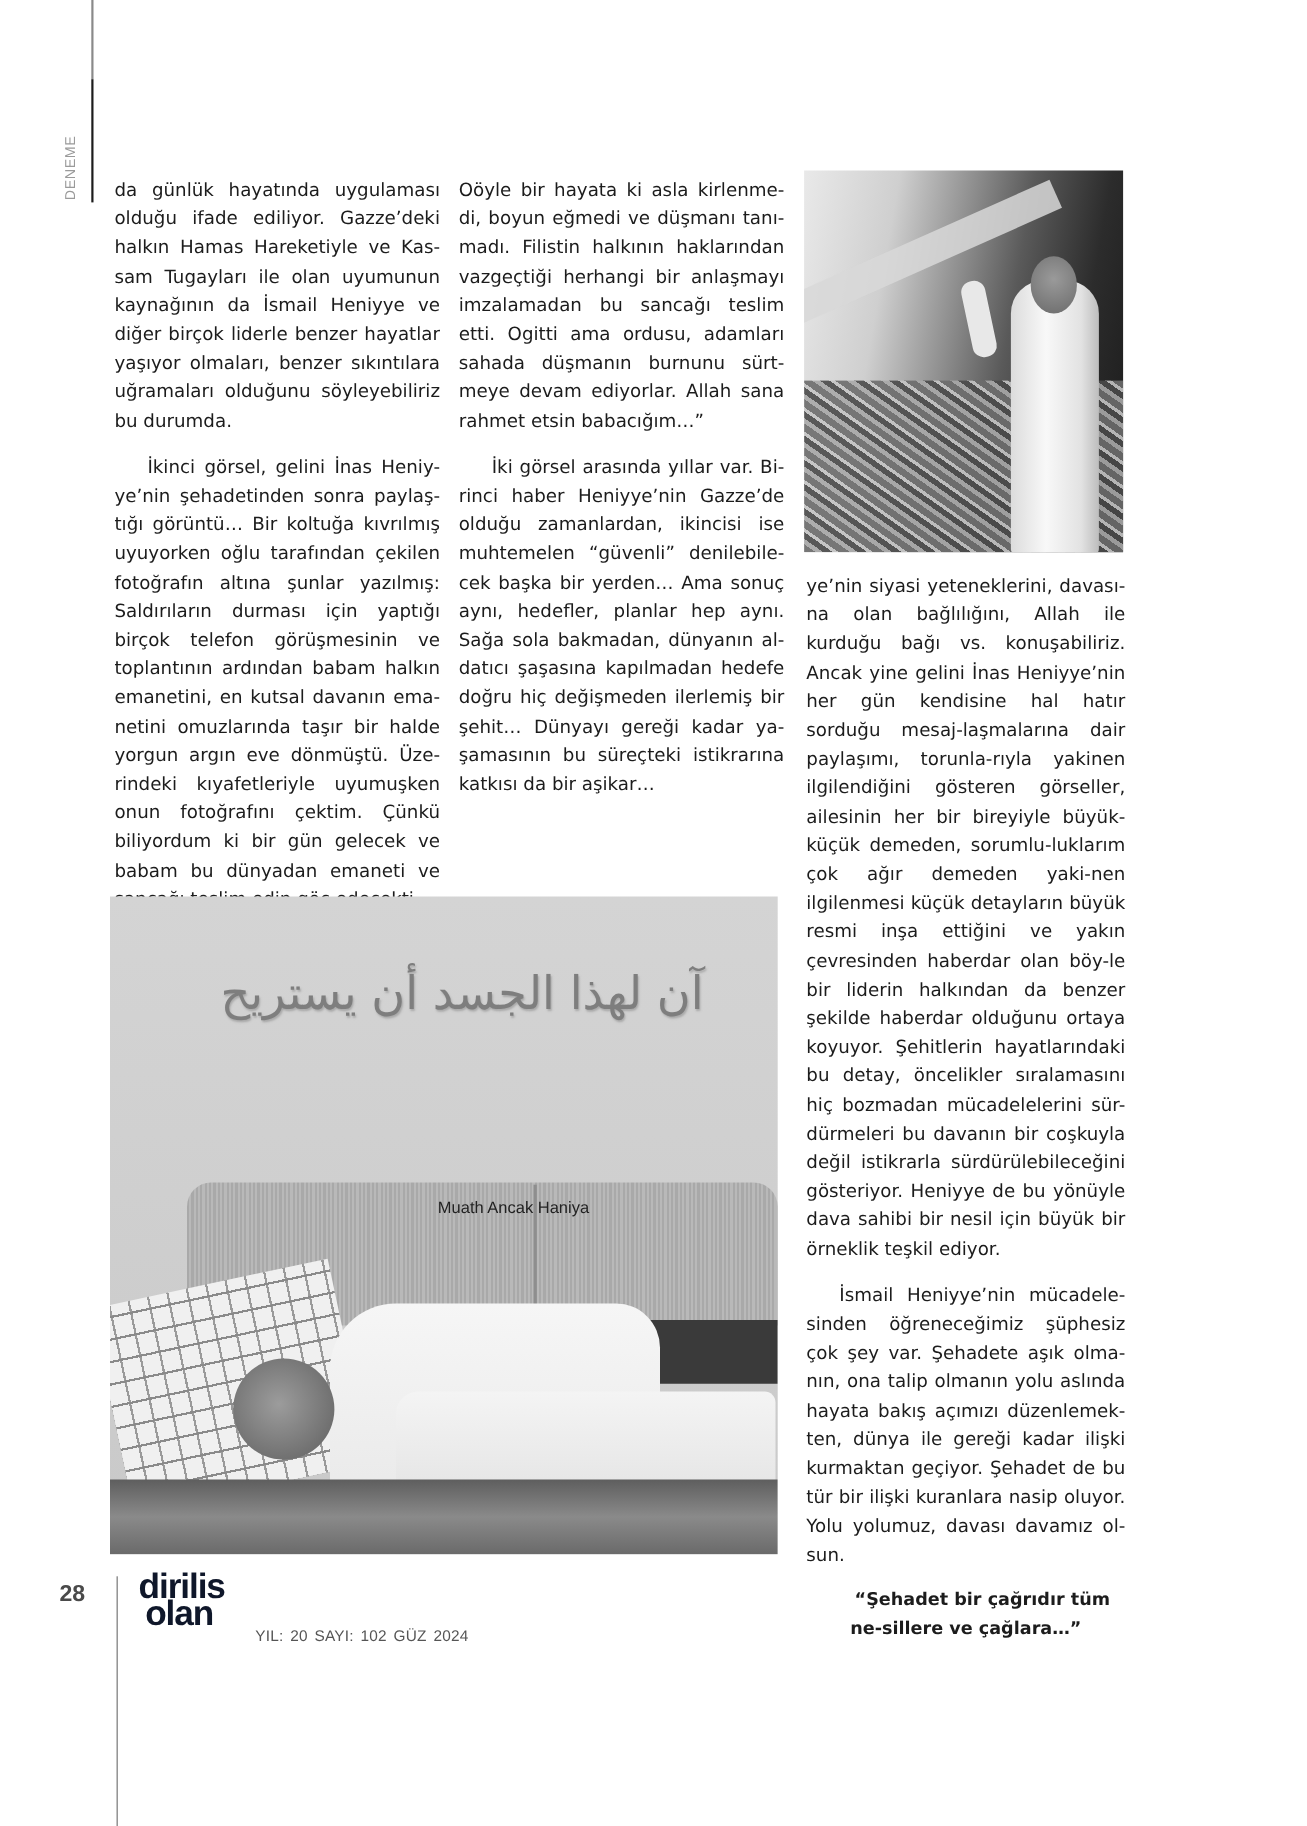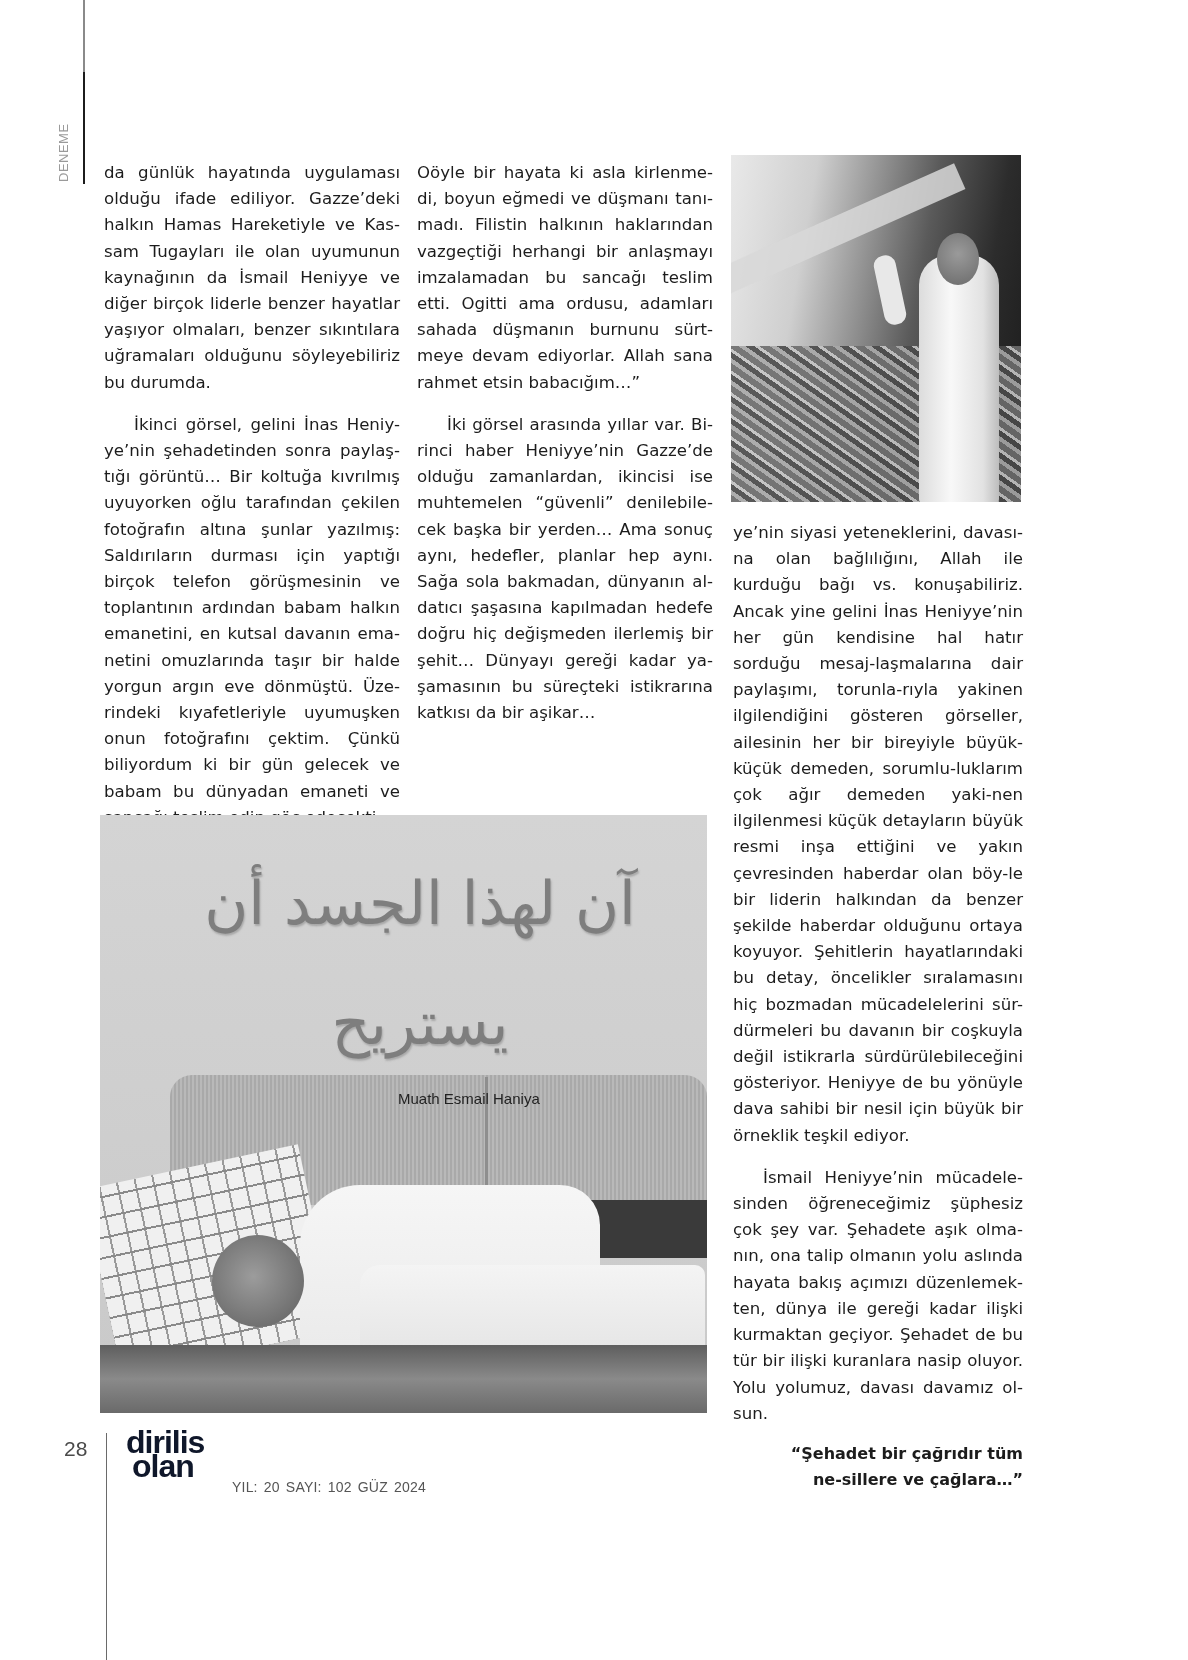--- a/index.html
+++ b/index.html
@@ -19,21 +19,21 @@
       position: absolute; font-size: 16.6px; line-height: 26.2px;
       text-align: justify; hyphens: manual;
     }
     .col p { margin: 0; }
     .col p.indent { text-indent: 30px; margin-top: 16px; }
     .col1 { left: 104px; top: 160px; width: 296px; }
     .col2 { left: 417px; top: 160px; width: 296px; }
     .col3 { left: 733px; top: 520px; width: 290px; }
     .quote {
       margin-top: 14px !important; text-indent: 30px; font-weight: bold; font-size: 16px;
-      text-align: right;
+      text-align: center;
     }
 
     .photo-top {
       position: absolute; left: 731px; top: 155px; width: 290px; height: 347px;
       background:
         radial-gradient(ellipse 18px 22px at 226px 98px, #c9c9c9 0%, #9a9a9a 70%, transparent 72%),
         linear-gradient(180deg, transparent 0 110px, transparent 110px),
         linear-gradient(100deg, #e9e9e9 0%, #cfcfcf 25%, #8d8d8d 45%, #5a5a5a 60%, #2c2c2c 80%, #1a1a1a 100%);
       overflow: hidden;
     }
@@ -61,21 +61,21 @@
       background: #e8e8e8; transform: rotate(-12deg); border-radius: 10px;
     }
 
     .photo-bottom {
       position: absolute; left: 100px; top: 815px; width: 607px; height: 598px;
       background: linear-gradient(180deg, #d4d4d4 0%, #cfcfcf 45%, #c9c9c9 100%);
       overflow: hidden;
     }
     .photo-bottom .calligraphy {
       position: absolute; left: 40px; top: 28px; width: 560px; height: 120px;
-      font-family: "DejaVu Serif", serif; font-size: 60px; color: #7e7e7e;
+      font-family: "DejaVu Serif", serif; font-size: 42px; color: #7e7e7e;
       direction: rtl; text-align: center; line-height: 120px;
       text-shadow: 1px 2px 2px #a8a8a8;
     }
     .photo-bottom .sofa-back {
       position: absolute; left: 70px; top: 260px; width: 537px; height: 130px;
       background: repeating-linear-gradient(90deg, #a9a9a9 0 2px, #b9b9b9 2px 4px);
       border-radius: 22px 22px 0 0;
     }
     .photo-bottom .sofa-seam { position: absolute; left: 385px; top: 262px; width: 3px; height: 128px; background: #8e8e8e; }
     .photo-bottom .pillow-plaid {
@@ -106,21 +106,21 @@
     }
     .photo-bottom .seat {
       position: absolute; left: 0; top: 530px; width: 607px; height: 68px;
       background: linear-gradient(180deg, #5e5e5e, #8a8a8a 50%, #6a6a6a);
     }
     .photo-bottom .caption {
       position: absolute; left: 298px; top: 275px;
       font-family: "Liberation Sans", sans-serif; font-size: 15px; color: #222;
     }
 
-    .footer-page { position: absolute; left: 64px; top: 1437px; font-family: "Liberation Sans", sans-serif; font-weight: normal; font-size: 21px; color: #4a4a4a; }
+    .footer-page { position: absolute; left: 54px; top: 1437px; font-family: "Liberation Sans", sans-serif; font-weight: bold; font-size: 21px; color: #4a4a4a; }
     .footer-rule { position: absolute; left: 106px; top: 1433px; width: 1px; height: 227px; background: #6a6a6a; }
     .footer-logo {
       position: absolute; left: 126px; top: 1430px;
       font-family: "Liberation Sans", sans-serif; font-weight: bold; color: #0f172a;
       font-size: 32px; line-height: 24px; letter-spacing: -1px;
     }
     .footer-logo span { display: block; }
     .footer-logo .l2 { padding-left: 6px; }
     .footer-issue {
       position: absolute; left: 232px; top: 1479px;
@@ -162,21 +162,21 @@
 <div class="photo-bottom">
   <div class="calligraphy">آن لهذا الجسد أن يستريح</div>
   <div class="sofa-back"></div>
   <div class="sofa-seam"></div>
   <div class="trousers"></div>
   <div class="pillow-plaid"></div>
   <div class="body-shirt"></div>
   <div class="pillow-white"></div>
   <div class="head"></div>
   <div class="seat"></div>
-  <div class="caption">Muath Esmail Haniya</div>
+  <div class="caption">Muath Ancak Haniya</div>
 </div>
 
 <div class="footer-page">28</div>
 <div class="footer-rule"></div>
 <div class="footer-logo">
   <span class="l1">dirilis</span>
   <span class="l2">olan</span>
 </div>
 <div class="footer-issue">YIL: 20  SAYI: 102  GÜZ 2024</div>
 

